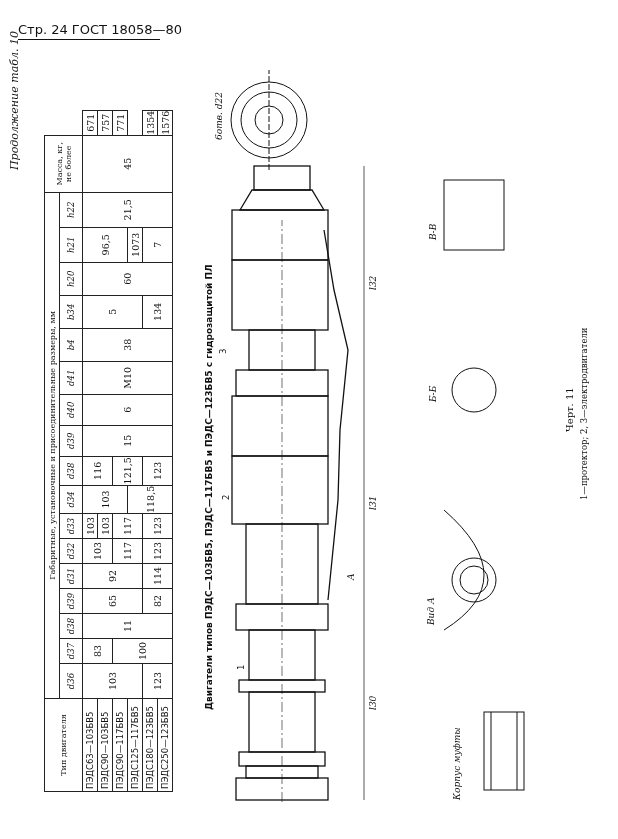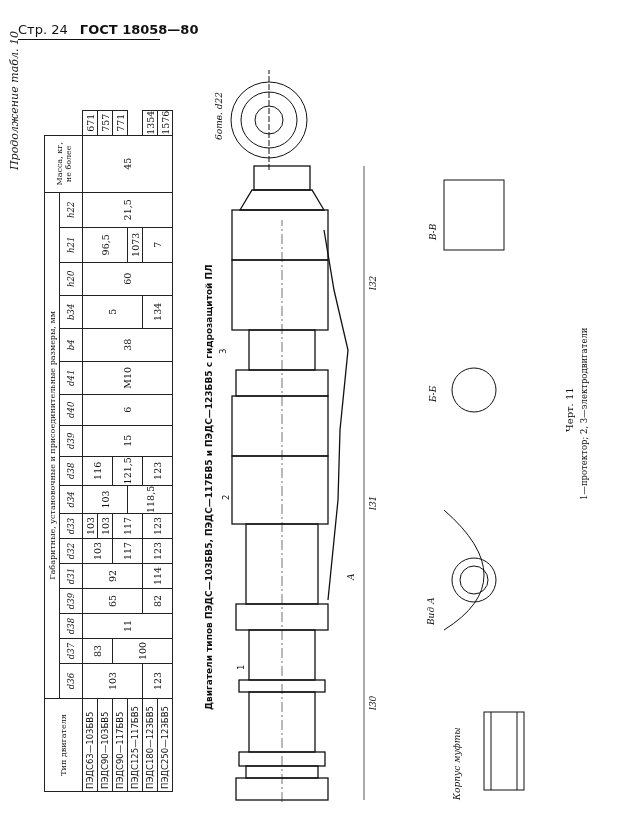--- a/index.html
+++ b/index.html
@@ -1,19 +1,19 @@
 <!DOCTYPE html>
 <html><head>
 <meta charset="utf-8">
 <style>
   html,body{margin:0;padding:0;background:#fff;}
   body{width:618px;height:839px;position:relative;overflow:hidden;font-family:"DejaVu Serif",serif;color:#111;}
   .header{position:absolute;left:18px;top:22px;font-family:"DejaVu Sans",sans-serif;font-size:13px;border-bottom:1.5px solid #111;padding-bottom:2px;width:142px;white-space:nowrap;}
   .header .pg{font-weight:normal;}
-  .header .gost{font-weight:bold;margin-left:8px;}
+  .header .gost{font-weight:normal;}
   
   .land{position:absolute;left:4px;top:830px;width:790px;height:600px;transform-origin:0 0;transform:rotate(-90deg);}
   .cont{position:absolute;left:660px;top:4px;font-size:11px;font-style:italic;white-space:nowrap;}
   table.spec{position:absolute;left:38px;top:40px;border-collapse:collapse;font-size:9.5px;}
   table.spec td,table.spec th{border:1px solid #222;text-align:center;padding:0;height:14px;}
   table.spec th{font-weight:normal;font-style:italic;font-size:8.5px;height:22px;}
   table.spec th.grp{font-style:normal;font-size:8px;height:14px;}
   table.spec th.type{font-style:normal;font-size:8px;width:92px;}
   table.spec th.mass{font-style:normal;font-size:8px;width:56px;}
   table.spec td.name{text-align:left;padding-left:2px;font-family:"DejaVu Sans",sans-serif;font-size:8.5px;}

